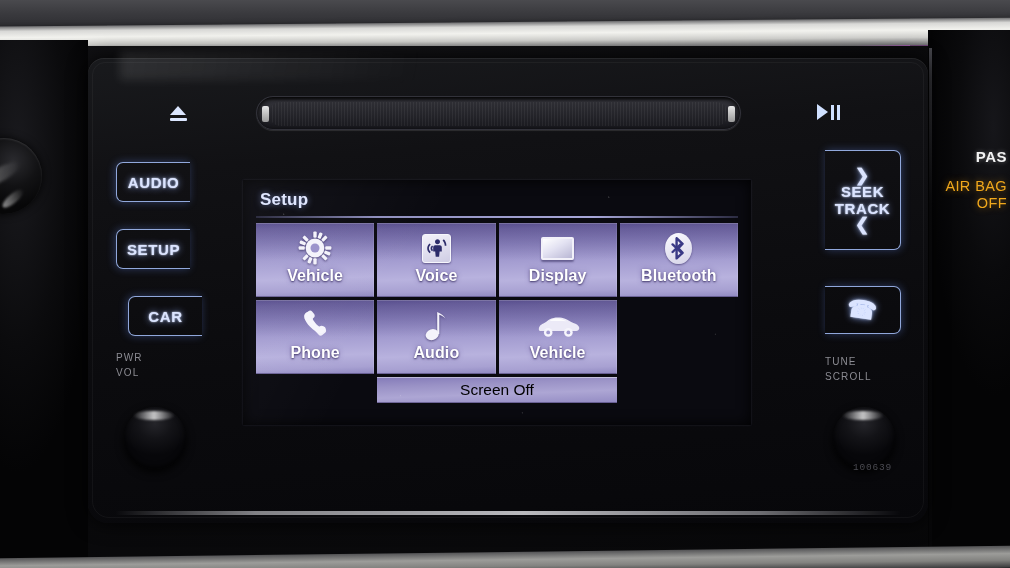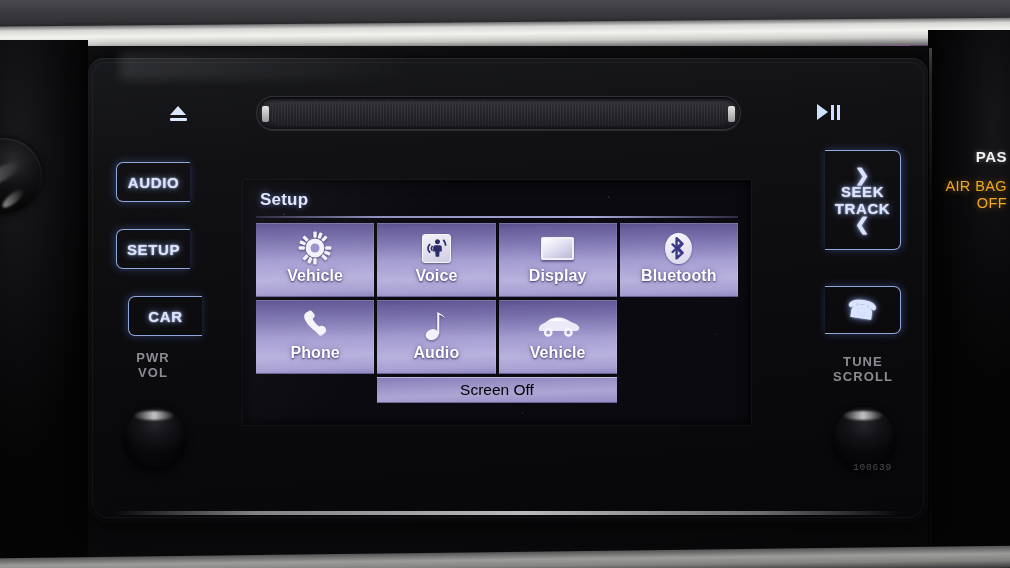--- a/index.html
+++ b/index.html
@@ -131,22 +131,22 @@
     border-radius:0 7px 7px 0;
     box-shadow:1px 0 8px rgba(110,150,255,.33);
   }
   #k-seek { top:92px; height:100px; flex-direction:column; gap:0px; }
   #k-seek .chev { font-size:17px; font-weight:bold; line-height:15px; }
   #k-seek .lbl  { font-size:15px; font-weight:bold; line-height:17px; }
   #k-phone { top:228px; height:48px; }
   .phone-glyph { font-size:24px; line-height:24px; transform:rotate(8deg); }
 
   .knob-label {
-    position:absolute; color:#8b8b92; font-size:13px; font-weight:bold;
-    letter-spacing:1.1px; text-align:center; line-height:15px;
+    position:absolute; color:#8b8b92; font-size:10px; font-weight:normal;
+    letter-spacing:1.1px; text-align:left; line-height:15px;
   }
   #lbl-pwrvol { left:28px; top:292px; width:74px; }
   #lbl-tune   { right:27px; top:296px; width:76px; }
 
   .knob {
     position:absolute; width:62px; height:62px; border-radius:50%;
     background:radial-gradient(58% 52% at 50% 26%, #25252a 0%, #131317 48%, #07070a 100%);
     box-shadow:0 3px 9px rgba(0,0,0,.95), inset 0 -2px 5px rgba(0,0,0,.8);
   }
   .knob::before {

